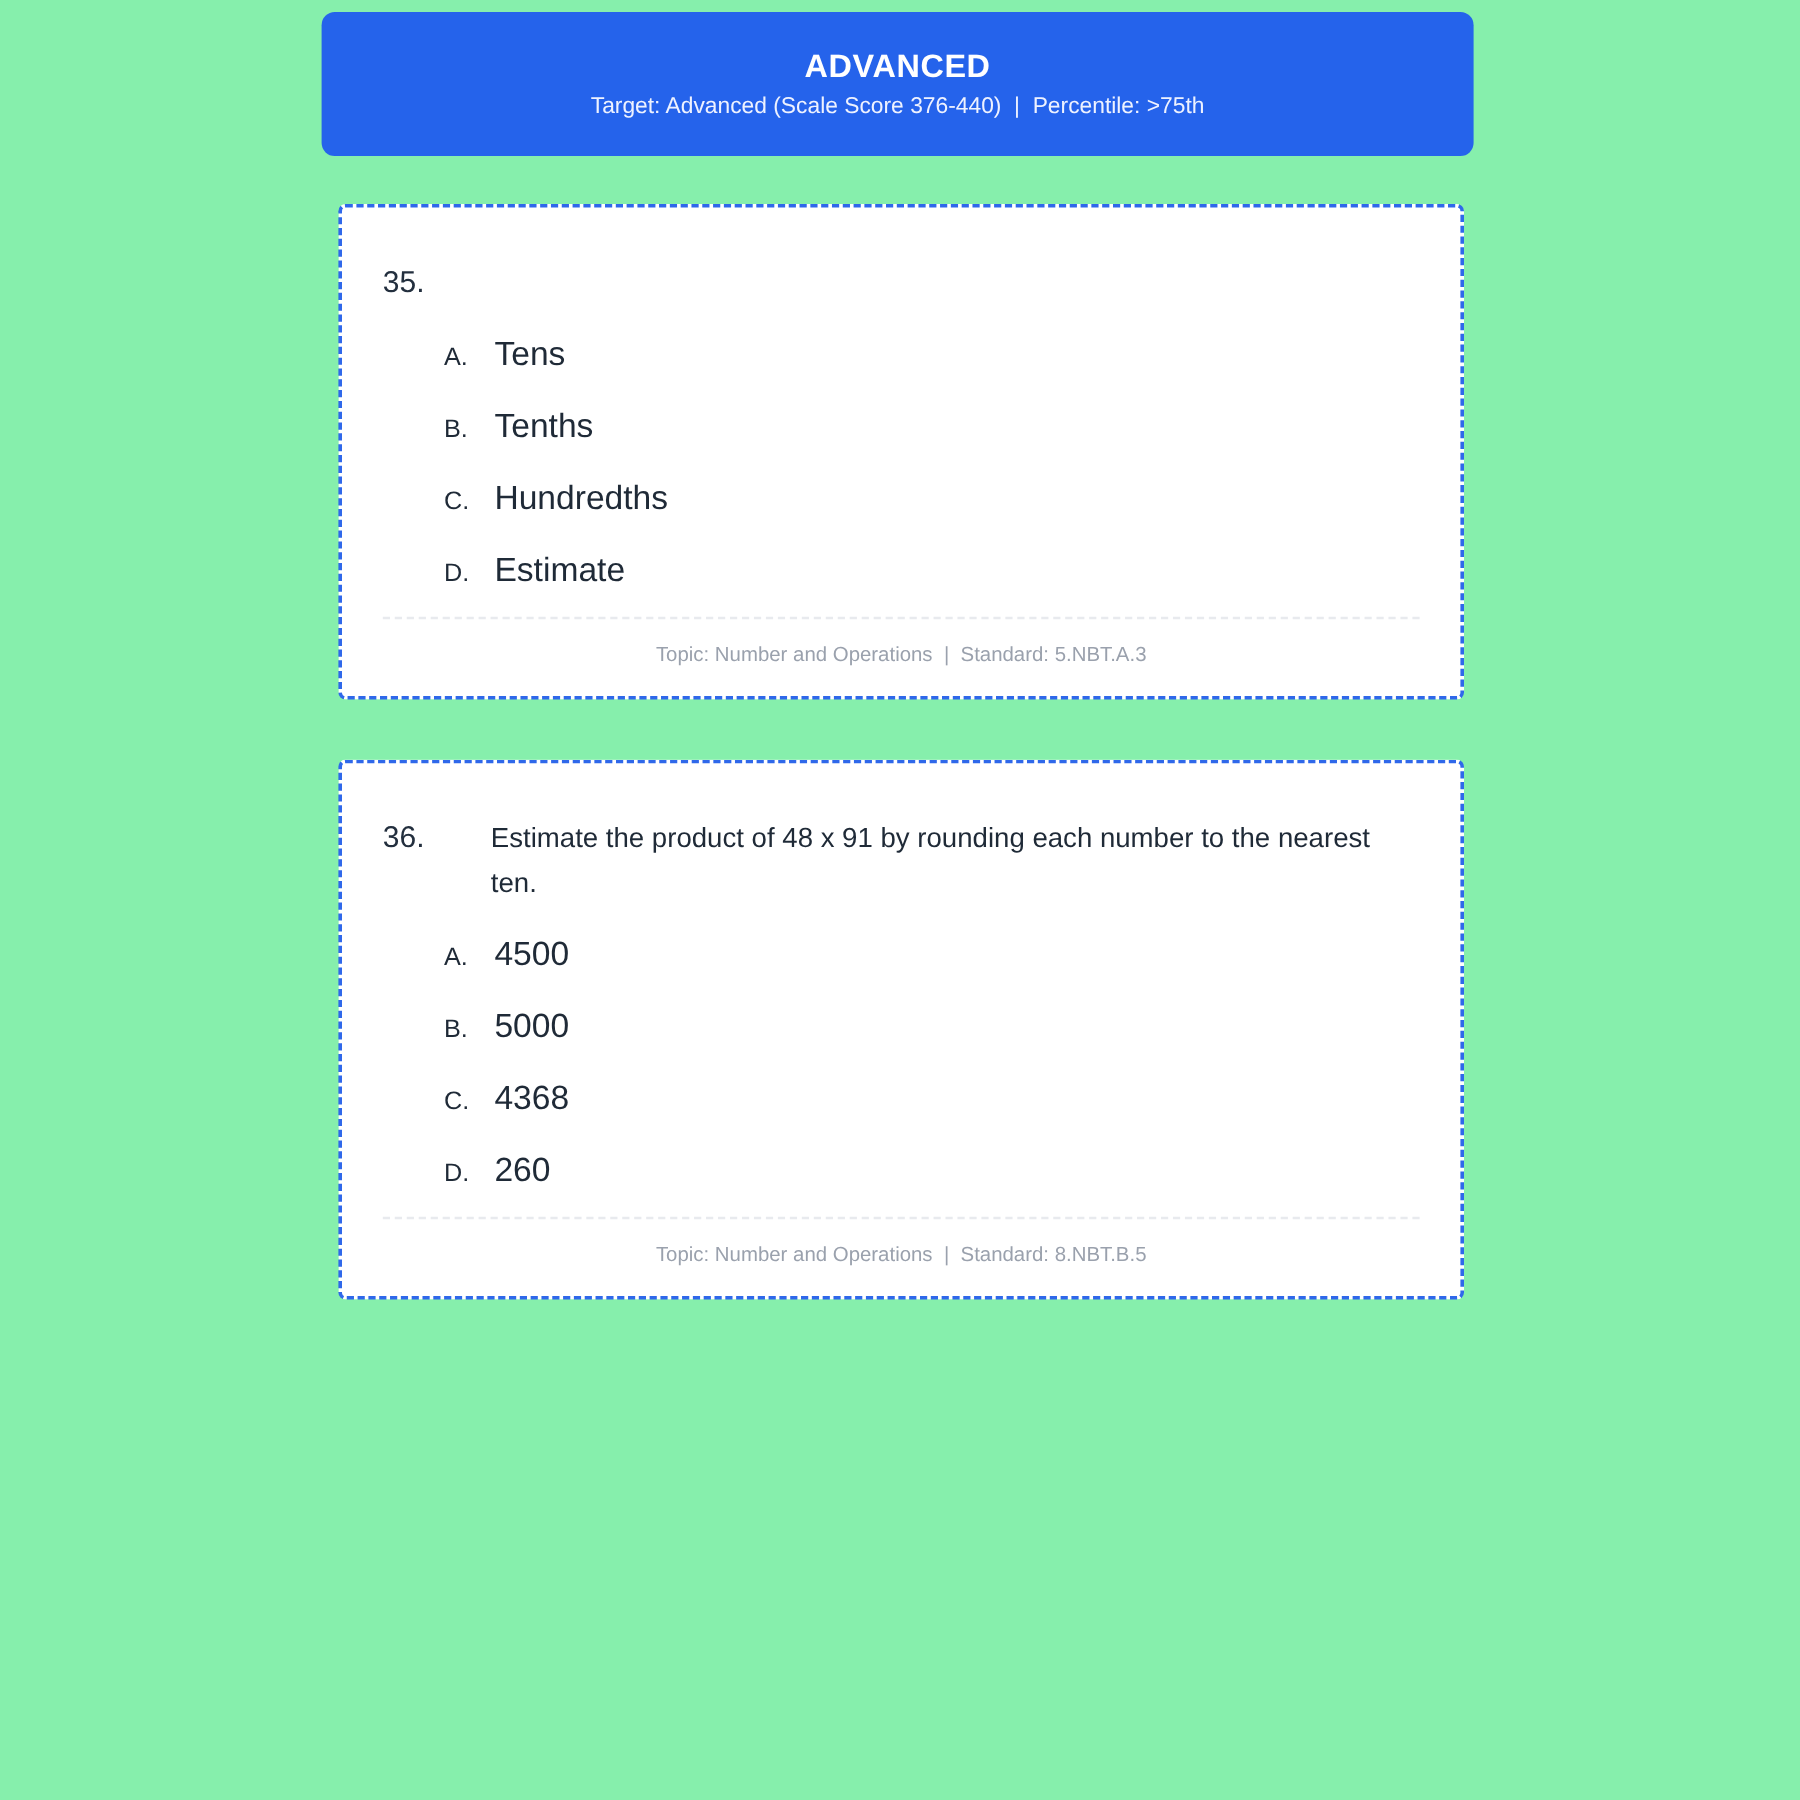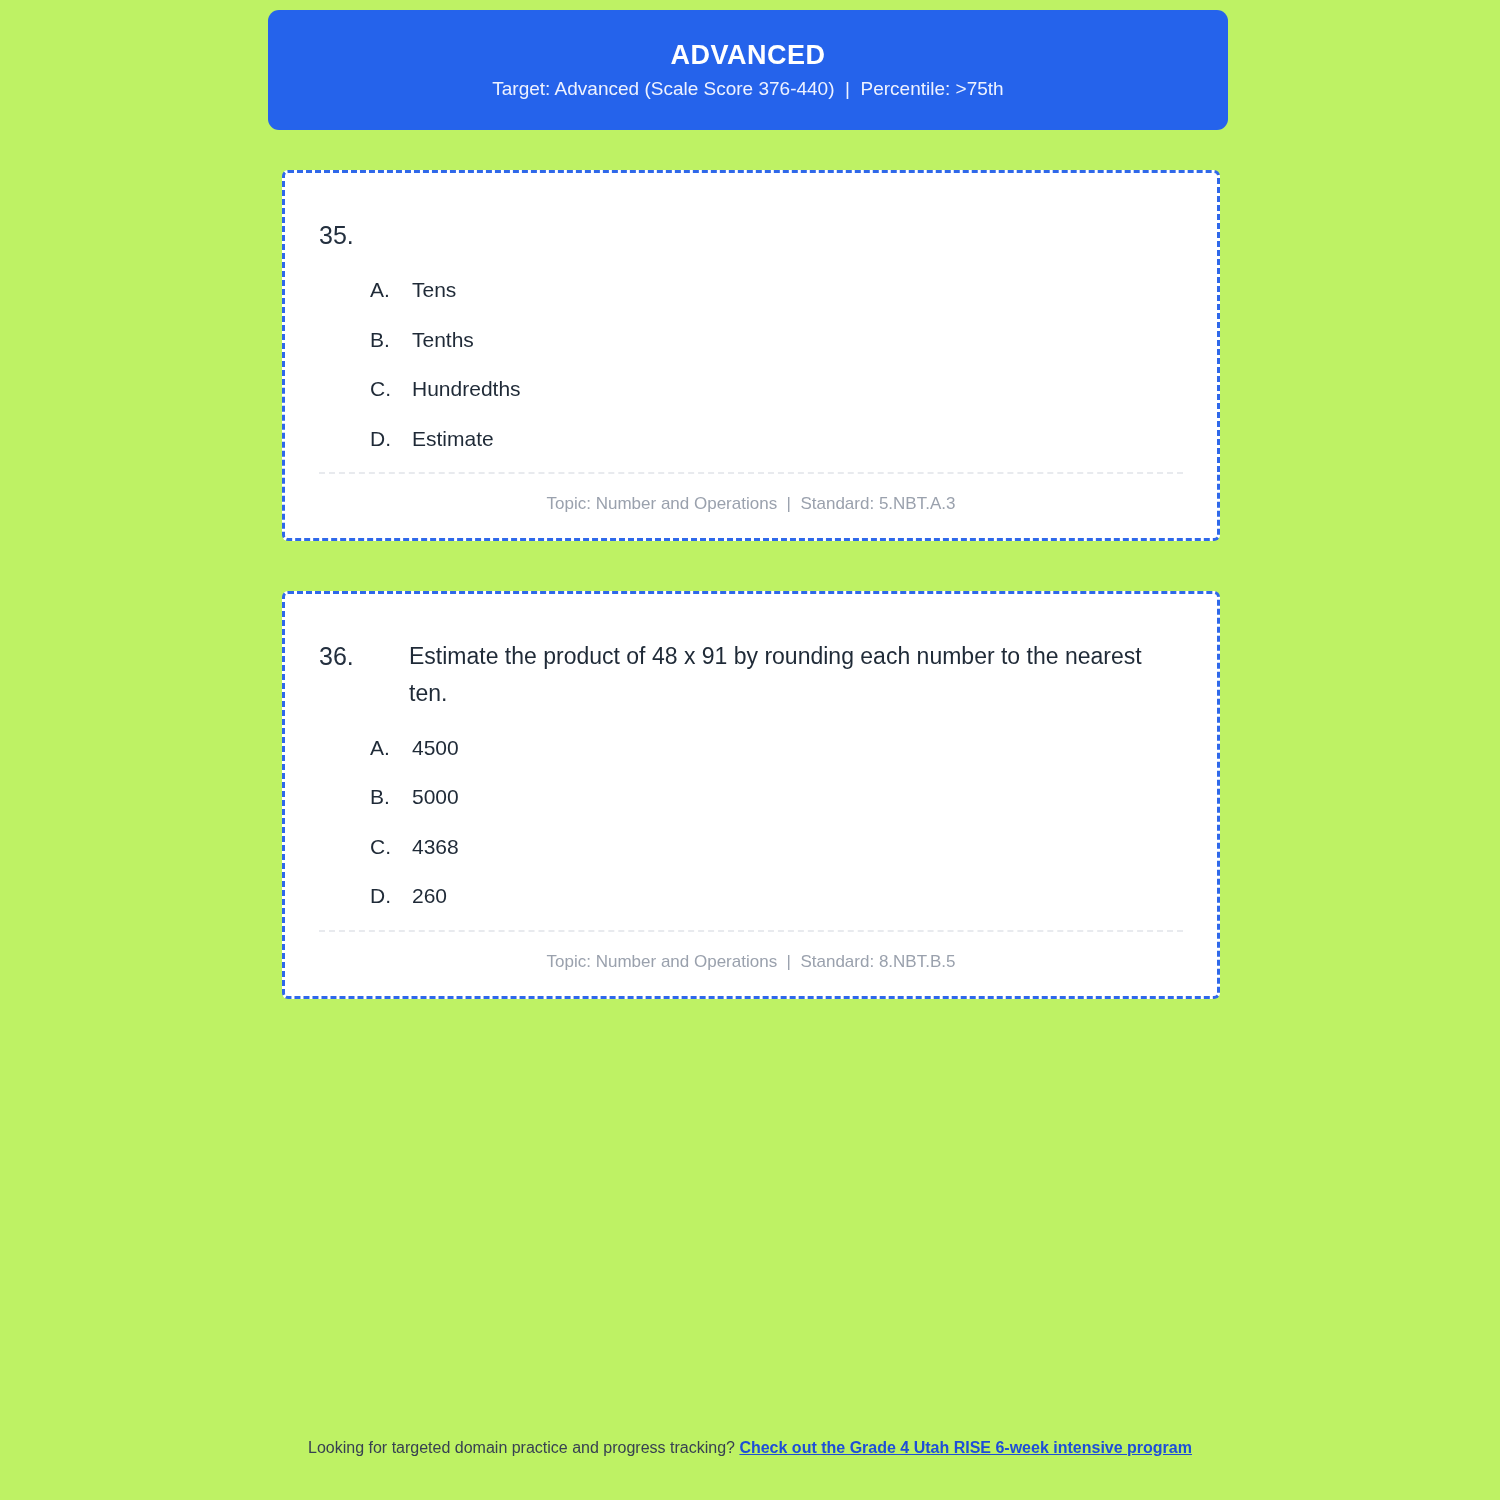--- a/index.html
+++ b/index.html
@@ -8,21 +8,21 @@
     padding: 0;
     width: 1500px;
     height: 1500px;
     background: #ffffff;
     font-family: "Liberation Sans", sans-serif;
   }
   .page {
     position: relative;
     width: 1500px;
     height: 1500px;
-    background: #bef264;
+    background: #86efac;
     overflow: hidden;
   }
 
   
   .level-banner {
     position: absolute;
     left: 268px;
     top: 10px;
     width: 960px;
     height: 120px;
@@ -93,21 +93,21 @@
   }
   .option-letter {
     flex: 0 0 auto;
     width: 42px;
     color: #1f2a37;
     font-size: 21px;
     line-height: 1.5;
   }
   .option-text {
     color: #1f2a37;
-    font-size: 21px;
+    font-size: 28px;
     line-height: 1.5;
   }
   .card-divider {
     margin-top: 18px;
     border: 0;
     border-top: 2px dashed #e8eaee;
   }
   .card-meta {
     margin-top: 20px;
     margin-bottom: 6px;
@@ -194,17 +194,14 @@
           <span class="option-letter">D.</span>
           <span class="option-text">260</span>
         </div>
       </div>
       <hr class="card-divider">
       <div class="card-meta">Topic: Number and Operations  |  Standard: 8.NBT.B.5</div>
     </div>
 
   </div>
 
-  <div class="page-footer">
-    <span>Looking for targeted domain practice and progress tracking? </span><a class="footer-link" href="#">Check out the Grade 4 Utah RISE 6-week intensive program</a>
-  </div>
 
 </div>
 
 </body></html>

